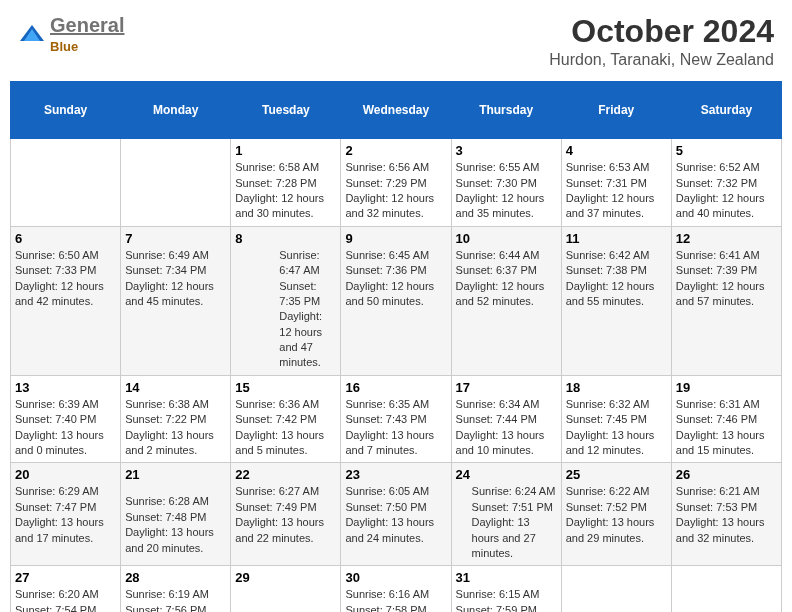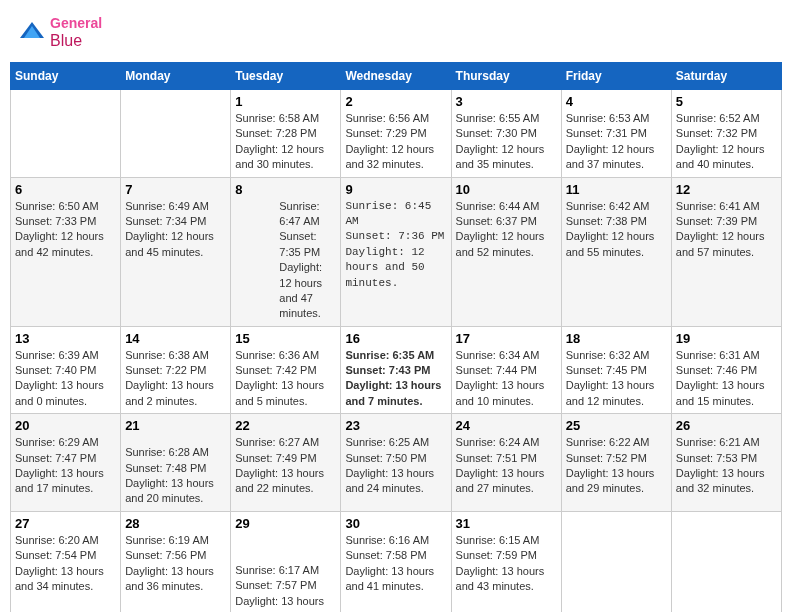--- a/index.html
+++ b/index.html
@@ -16,28 +16,29 @@
       align-items: flex-start;
       margin-bottom: 8px;
       padding: 4px 8px;
     }
     .logo {
       display: flex;
       align-items: center;
       gap: 4px;
     }
     .logo-text-general {
-      font-size: 14px;
-      font-weight: bold;
-      color: #ec4899;
+      font-size: 20px;
+      font-weight: bold;
+      color: #737373;
+      text-decoration: underline;
     }
     .logo-text-blue {
-      font-size: 16px;
-      font-weight: normal;
-      color: #be185d;
+      font-size: 13px;
+      font-weight: bold;
+      color: #a16207;
     }
     .logo-icon {
       width: 28px;
       height: 20px;
       position: relative;
       top: -2px;
     }
     .title-block {
       text-align: right;
     }
@@ -55,22 +56,22 @@
     table {
       width: 100%;
       border-collapse: collapse;
       font-size: 11px;
     }
     thead tr {
       background-color: #1565c0;
       color: #fff;
     }
     thead th {
-      padding: 6px 4px;
-      text-align: left;
+      padding: 21px 4px;
+      text-align: center;
       font-size: 12px;
       font-weight: bold;
       border: 1px solid #1565c0;
     }
     tbody td {
       border: 1px solid #ccc;
       vertical-align: top;
       padding: 4px 4px;
       min-height: 70px;
       width: 14.28%;
@@ -108,20 +109,24 @@
       <svg width="28" height="22" viewBox="0 0 28 22">
         <polygon points="14,2 26,18 2,18" fill="#1565c0"></polygon>
         <polygon points="14,6 22,18 6,18" fill="#42a5f5"></polygon>
       </svg>
     </div>
     <div>
       <span class="logo-text-general">General</span><br>
       <span class="logo-text-blue">Blue</span>
     </div>
   </div>
+  <div class="title-block">
+    <div class="main-title">October 2024</div>
+    <div class="subtitle">Hurdon, Taranaki, New Zealand</div>
+  </div>
 </div>
 
 <table>
   <thead>
     <tr>
     <th>Sunday</th>
         <th>Monday</th>
         <th>Tuesday</th>
         <th>Wednesday</th>
         <th>Thursday</th>
@@ -178,21 +183,21 @@
 Daylight: 12 hours and 45 minutes.</div>
         </td>
         <td>
           <span class="day-number">8</span>
           <div class="day-info" style="white-space: pre-line; margin-left: 44px;">Sunrise: 6:47 AM
 Sunset: 7:35 PM
 Daylight: 12 hours and 47 minutes.</div>
         </td>
         <td>
           <span class="day-number">9</span>
-          <div class="day-info" style="white-space: pre-line; font-family: Liberation Mono, monospace;">Sunrise: 6:45 AM
+          <div class="day-info" style="white-space: pre-line;">Sunrise: 6:45 AM
 Sunset: 7:36 PM
 Daylight: 12 hours and 50 minutes.</div>
         </td>
         <td>
           <span class="day-number">10</span>
           <div class="day-info" style="white-space: pre-line;">Sunrise: 6:44 AM
 Sunset: 6:37 PM
 Daylight: 12 hours and 52 minutes.</div>
         </td>
         <td>
@@ -222,21 +227,21 @@
 Daylight: 13 hours and 2 minutes.</div>
         </td>
         <td>
           <span class="day-number">15</span>
           <div class="day-info" style="white-space: pre-line;">Sunrise: 6:36 AM
 Sunset: 7:42 PM
 Daylight: 13 hours and 5 minutes.</div>
         </td>
         <td>
           <span class="day-number">16</span>
-          <div class="day-info" style="white-space: pre-line; font-weight: bold;">Sunrise: 6:35 AM
+          <div class="day-info" style="white-space: pre-line;">Sunrise: 6:35 AM
 Sunset: 7:43 PM
 Daylight: 13 hours and 7 minutes.</div>
         </td>
         <td>
           <span class="day-number">17</span>
           <div class="day-info" style="white-space: pre-line;">Sunrise: 6:34 AM
 Sunset: 7:44 PM
 Daylight: 13 hours and 10 minutes.</div>
         </td>
         <td>
@@ -266,27 +271,27 @@
 Daylight: 13 hours and 20 minutes.</div>
         </td>
         <td>
           <span class="day-number">22</span>
           <div class="day-info" style="white-space: pre-line;">Sunrise: 6:27 AM
 Sunset: 7:49 PM
 Daylight: 13 hours and 22 minutes.</div>
         </td>
         <td>
           <span class="day-number">23</span>
-          <div class="day-info" style="white-space: pre-line;">Sunrise: 6:25 AM
+          <div class="day-info" style="white-space: pre-line;">Sunrise: 6:05 AM
 Sunset: 7:50 PM
 Daylight: 13 hours and 24 minutes.</div>
         </td>
         <td>
           <span class="day-number">24</span>
-          <div class="day-info" style="white-space: pre-line;">Sunrise: 6:24 AM
+          <div class="day-info" style="white-space: pre-line; margin-left: 16px;">Sunrise: 6:24 AM
 Sunset: 7:51 PM
 Daylight: 13 hours and 27 minutes.</div>
         </td>
         <td>
           <span class="day-number">25</span>
           <div class="day-info" style="white-space: pre-line;">Sunrise: 6:22 AM
 Sunset: 7:52 PM
 Daylight: 13 hours and 29 minutes.</div>
         </td>
         <td>

